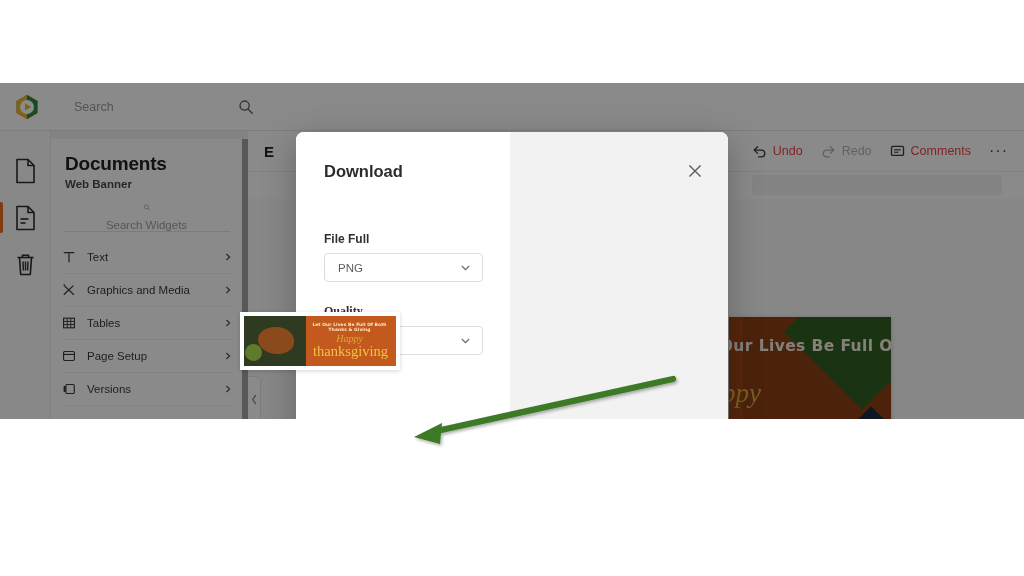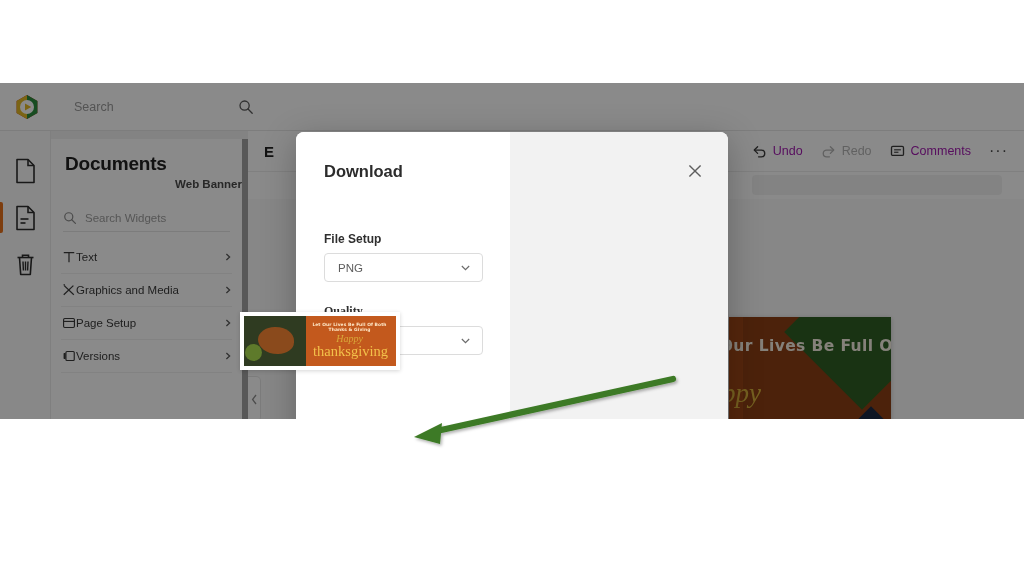--- a/index.html
+++ b/index.html
@@ -91,32 +91,32 @@
     position: absolute; left: 51px; top: 56px;
     width: 197px; height: 397px;
     background: #ffffff;
     border-right: 6px solid #a3a3a3;
     z-index: 4;
   }
   #panel h1 {
     font-size: 19px; font-weight: bold; color: #222;
     margin: 14px 0 0 14px; letter-spacing: -0.2px;
   }
-  #panel .sub { font-size: 11.5px; color: #4a4a4a; margin: 3px 0 0 14px; font-weight: bold; text-align: right; }
+  #panel .sub { font-size: 11.5px; color: #4a4a4a; margin: 3px 0 0 14px; font-weight: bold; }
   #widgetsearch {
     margin: 14px 12px 0 12px;
     height: 28px;
     border-bottom: 1px solid #e6e6e6;
-    display: flex; align-items: center; gap: 8px;
+    display: flex; align-items: center; gap: 8px; flex-direction: column;
   }
   #widgetsearch .ph { font-size: 11.5px; color: #a0a0a0; }
   #menu { margin-top: 9px; }
   .menuitem {
     height: 33px; margin: 0 10px;
-    display: flex; align-items: center; 
+    display: flex; align-items: center; gap: 11px;
     border-bottom: 1px solid #f0f0f0;
   }
   .menuitem .mlabel { font-size: 11.5px; color: #3a3a3a; flex: 1; }
   .menuitem .mico { width: 15px; display: flex; justify-content: center; }
   .chev { width: 8px; height: 8px; }
 
   
   #canvas {
     position: absolute; left: 248px; top: 48px;
     width: 776px; height: 397px;
@@ -125,21 +125,21 @@
   }
   #doctoolbar {
     position: absolute; left: 0; top: 0;
     width: 776px; height: 41px;
     background: #ffffff;
     border-bottom: 1px solid #ededed;
     display: flex; align-items: center;
   }
   #doctitle { font-size: 15px; font-weight: bold; color: #222; margin-left: 16px; }
   #tools { margin-left: auto; margin-right: 16px; display: flex; align-items: center; gap: 18px; }
-  .tool { display: flex; align-items: center; gap: 6px; font-size: 12.5px; color: #a21caf; }
+  .tool { display: flex; align-items: center; gap: 6px; font-size: 12.5px; color: #ef4444; }
   .tool.disabled { color: #b4b4b4; text-align: center; }
   .dots { font-size: 16px; color: #4a4a4a; letter-spacing: 1px; }
 
   #subbar {
     position: absolute; left: 0; top: 41px;
     width: 776px; height: 27px; background: #ffffff;
   }
   #subbar .pill {
     position: absolute; right: 22px; top: 3px;
     width: 250px; height: 20px; border-radius: 4px; background: #f3f3f3;
@@ -366,20 +366,35 @@
             <line x1="2.5" y1="3" x2="13.5" y2="13.5" stroke="#3a3a3a" stroke-width="1.4"></line>
             <path d="M1,2.2 l2,-1 l0.8,2 z" fill="#3a3a3a"></path>
           </svg>
         </span>
         <span class="mlabel">Graphics and Media</span>
         <svg class="chev" viewBox="0 0 8 8">
           <polyline points="2.4,1 5.6,4 2.4,7" fill="none" stroke="#5a5a5a" stroke-width="1.3"></polyline>
         </svg>
       </div>
 
+      <div class="menuitem">
+        <span class="mico">
+          <svg width="14" height="14" viewBox="0 0 16 16">
+            <rect x="1.8" y="2.5" width="12.4" height="11" fill="none" stroke="#3a3a3a" stroke-width="1.3"></rect>
+            <line x1="1.8" y1="6.2" x2="14.2" y2="6.2" stroke="#3a3a3a" stroke-width="1.1"></line>
+            <line x1="1.8" y1="9.8" x2="14.2" y2="9.8" stroke="#3a3a3a" stroke-width="1.1"></line>
+            <line x1="6" y1="2.5" x2="6" y2="13.5" stroke="#3a3a3a" stroke-width="1.1"></line>
+            <line x1="10" y1="2.5" x2="10" y2="13.5" stroke="#3a3a3a" stroke-width="1.1"></line>
+          </svg>
+        </span>
+        <span class="mlabel">Tables</span>
+        <svg class="chev" viewBox="0 0 8 8">
+          <polyline points="2.4,1 5.6,4 2.4,7" fill="none" stroke="#5a5a5a" stroke-width="1.3"></polyline>
+        </svg>
+      </div>
 
       <div class="menuitem">
         <span class="mico">
           <svg width="14" height="14" viewBox="0 0 16 16">
             <rect x="1.8" y="2.8" width="12.4" height="10.4" rx="1.4" fill="none" stroke="#3a3a3a" stroke-width="1.3"></rect>
             <line x1="1.8" y1="6.2" x2="14.2" y2="6.2" stroke="#3a3a3a" stroke-width="1.3"></line>
           </svg>
         </span>
         <span class="mlabel">Page Setup</span>
         <svg class="chev" viewBox="0 0 8 8">
@@ -473,21 +488,21 @@
     </div>
   </div>
 
   <div id="dim"></div>
 
   <div id="modal">
     <div class="left">
       <h2>Download</h2>
 
       <div class="fgroup" style="top:100px;">
-        <div class="flabel">File Setup</div>
+        <div class="flabel">File Full</div>
         <div class="fselect">
           <span>PNG</span>
           <svg width="11" height="11" viewBox="0 0 12 12">
             <polyline points="2,4.4 6,8.4 10,4.4" fill="none" stroke="#6b6b6b" stroke-width="1.3"></polyline>
           </svg>
         </div>
       </div>
 
       <div class="fgroup" style="top:172px;font-family:Liberation Serif, serif;">
         <div class="flabel">Quality</div>

